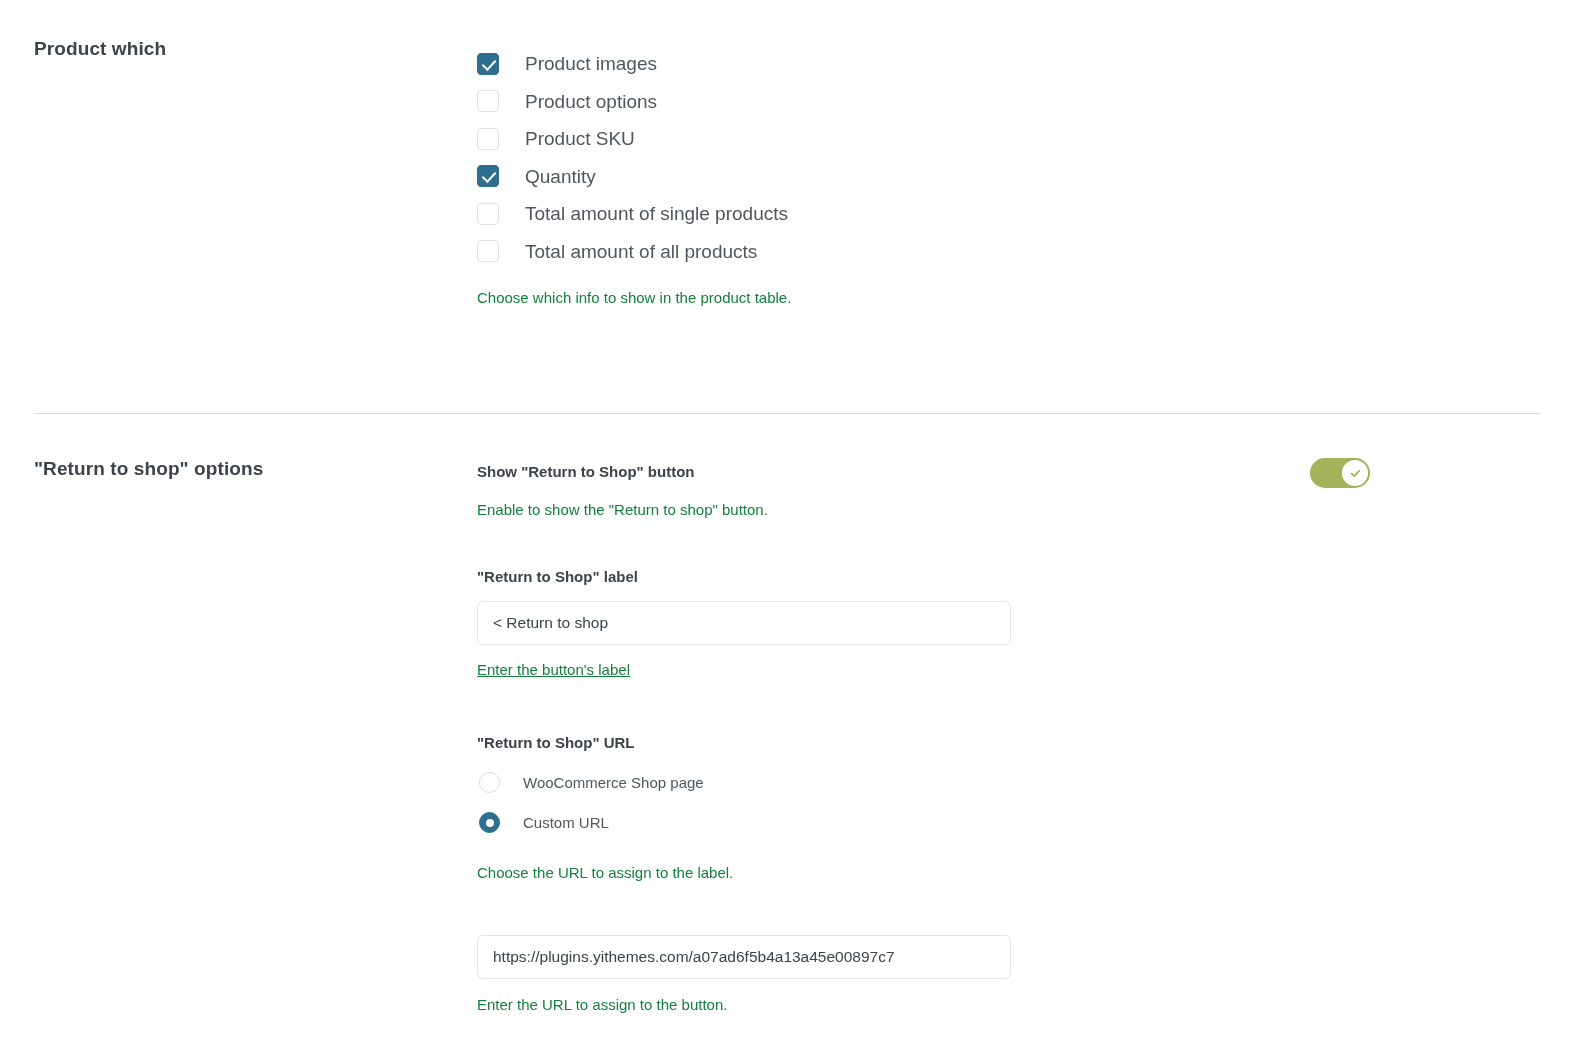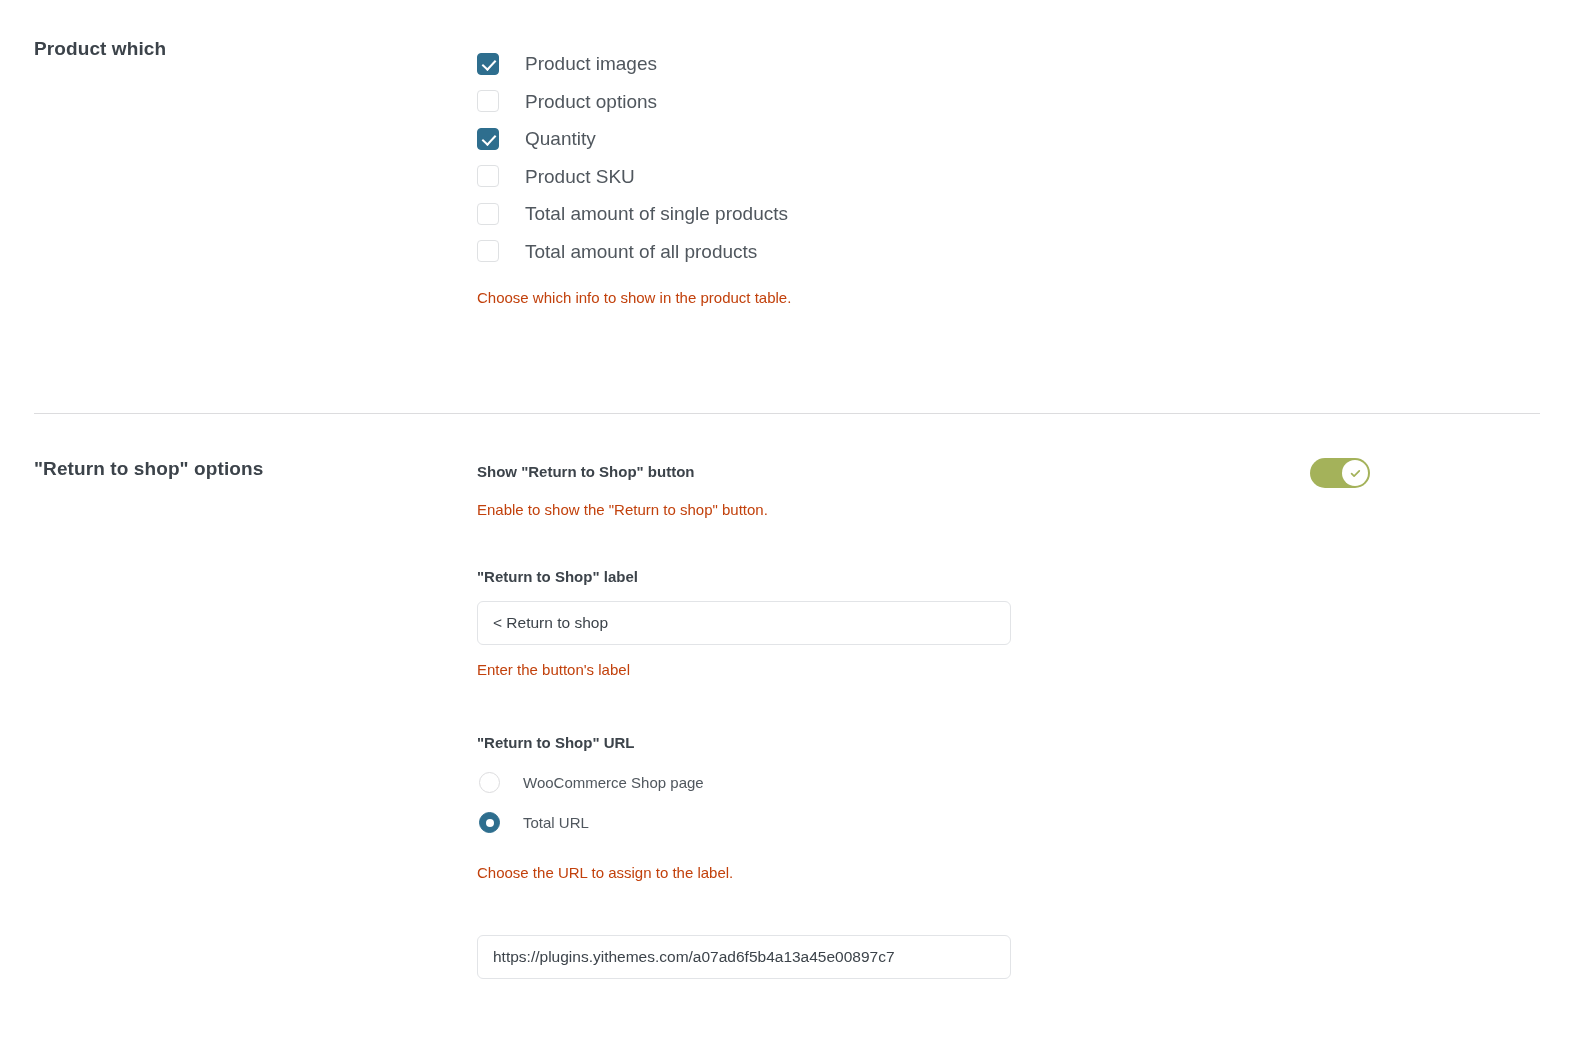--- a/index.html
+++ b/index.html
@@ -53,21 +53,21 @@
 
   
   .field-label {
     font-size: 15px;
     font-weight: bold;
     color: #3c434a;
     line-height: 21px;
   }
   .field-desc {
     font-size: 15px;
-    color: #c2410c;
+    color: #15803d;
     line-height: 21px;
     font-weight: normal;
   }
 
   
   .check-list {
     margin: 0;
     padding: 0;
     list-style: none;
   }
@@ -206,27 +206,27 @@
           <span class="cbox checked"></span>
           <span class="check-label">Product images</span>
         </li>
 
         <li class="check-row">
           <span class="cbox"></span>
           <span class="check-label">Product options</span>
         </li>
 
         <li class="check-row">
+          <span class="cbox"></span>
+          <span class="check-label">Product SKU</span>
+        </li>
+
+        <li class="check-row">
           <span class="cbox checked"></span>
           <span class="check-label">Quantity</span>
-        </li>
-
-        <li class="check-row">
-          <span class="cbox"></span>
-          <span class="check-label">Product SKU</span>
         </li>
 
         <li class="check-row">
           <span class="cbox"></span>
           <span class="check-label">Total amount of single products</span>
         </li>
 
         <li class="check-row">
           <span class="cbox"></span>
           <span class="check-label">Total amount of all products</span>
@@ -257,37 +257,38 @@
           <path d="M2.6 6.7 L5.1 9.2 L10.3 3.9" fill="none" stroke="#a4b25a" stroke-width="1.7" stroke-linecap="round" stroke-linejoin="round"></path>
         </svg>
       </span>
     </div>
 
     <div class="section-body" style="top:566px;">
       <div class="field-label">"Return to Shop" label</div>
 
       <input class="text-input" style="margin-top: 14px;" type="text" value="&lt; Return to shop">
 
-      <div class="field-desc" style="margin-top:14px;">Enter the button's label</div>
+      <div class="field-desc" style="margin-top:14px;text-decoration:underline;">Enter the button's label</div>
     </div>
 
     <div class="section-body" style="top:732px;">
       <div class="field-label">"Return to Shop" URL</div>
 
       <ul class="radio-list" style="margin-top:9px;">
         <li class="radio-row">
           <span class="rbox"></span>
           <span class="radio-label">WooCommerce Shop page</span>
         </li>
         <li class="radio-row">
           <span class="rbox selected"></span>
-          <span class="radio-label">Total URL</span>
+          <span class="radio-label">Custom URL</span>
         </li>
       </ul>
 
       <div class="field-desc" style="margin-top:20px;">Choose the URL to assign to the label.</div>
 
       <input class="text-input" style="margin-top: 52px;" type="text" value="https://plugins.yithemes.com/a07ad6f5b4a13a45e00897c7">
 
+      <div class="field-desc" style="margin-top:15px;">Enter the URL to assign to the button.</div>
     </div>
 
   </div>
 </div>
 
 </body></html>

